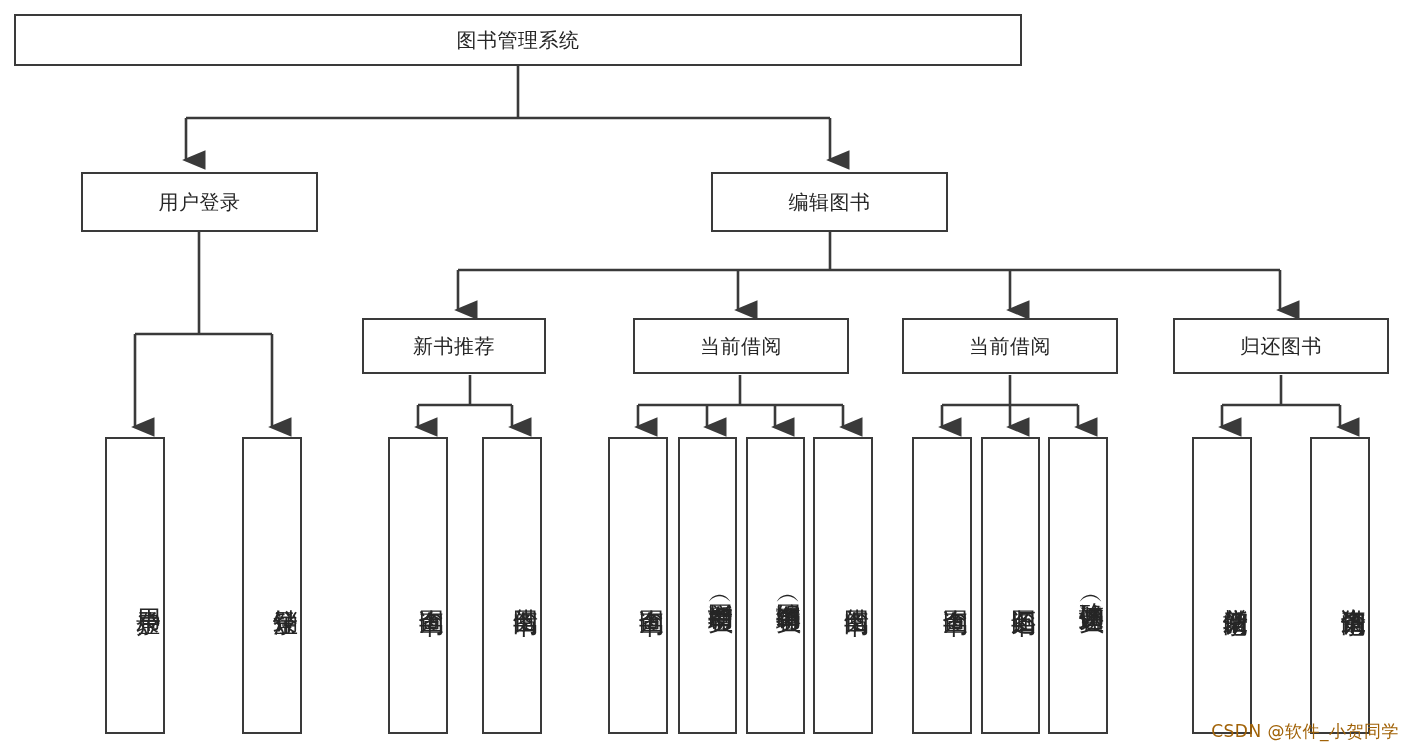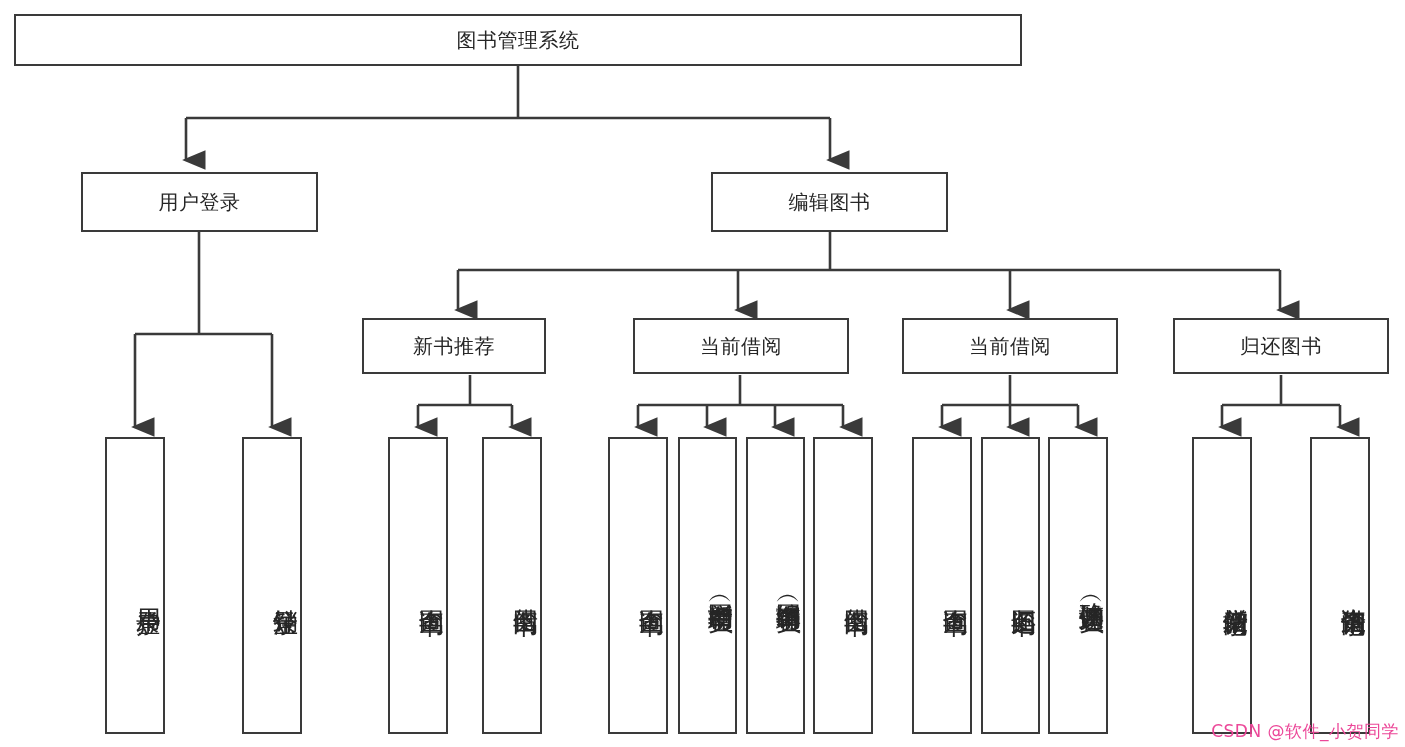--- a/index.html
+++ b/index.html
@@ -57,21 +57,21 @@
   }
   .node-v .vtext {
     writing-mode: vertical-rl;
     text-orientation: upright;
   }
   .watermark {
     position: absolute;
     right: 6px;
     bottom: 4px;
     font-size: 17px;
-    color: #ec4899;
+    color: #a16207;
     white-space: nowrap;
     letter-spacing: 0.5px;
   }
 </style>
 </head>
 <body>
 
 <div id="canvas">
 
   <svg id="wires" viewBox="0 0 1405 747" xmlns="http://www.w3.org/2000/svg">

